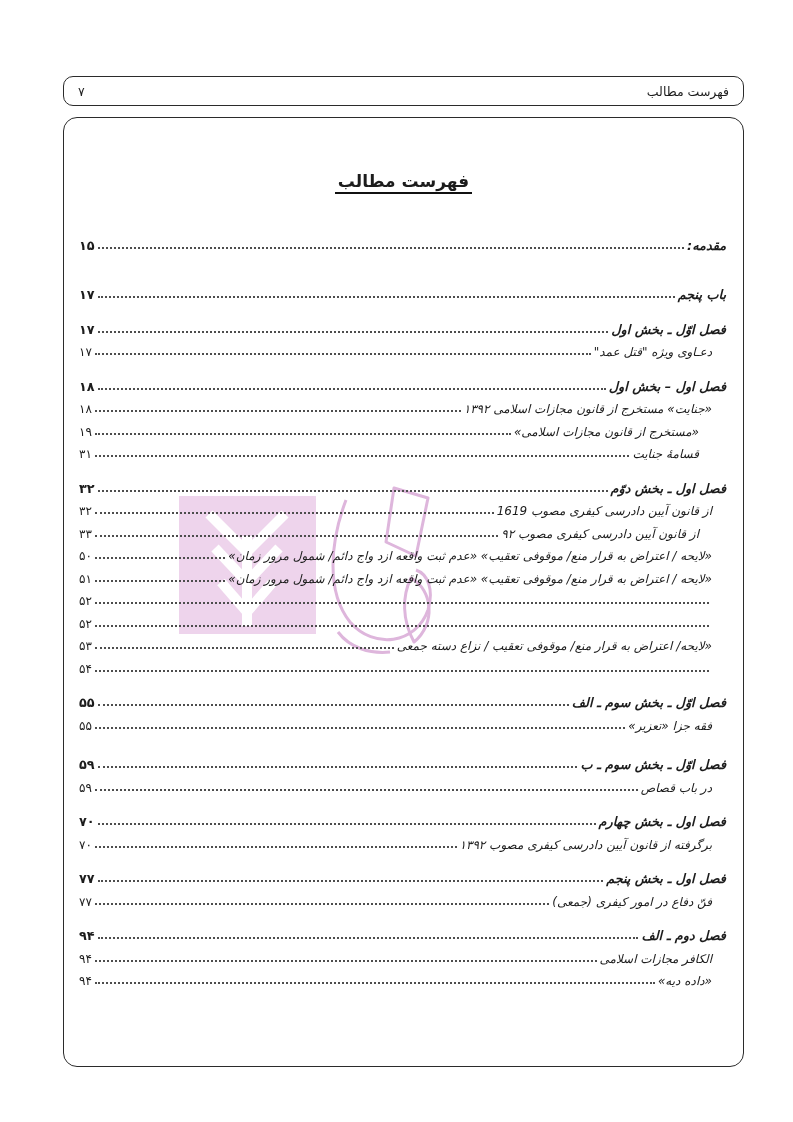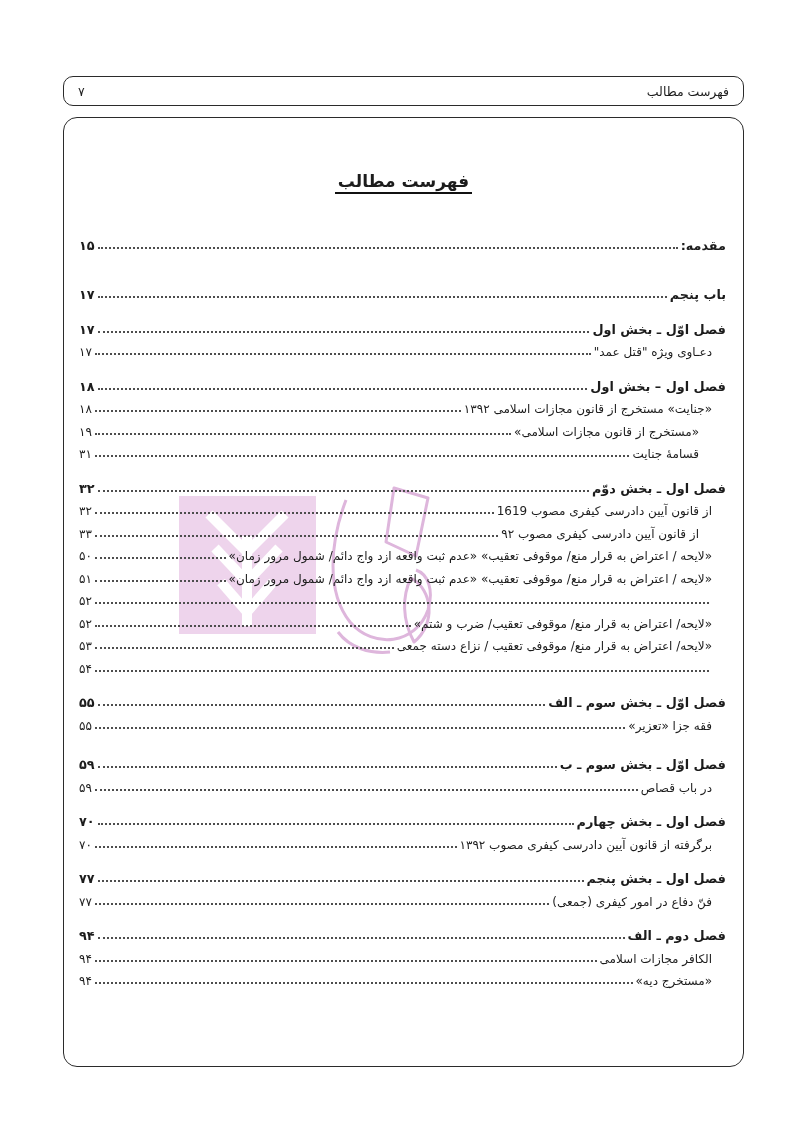--- a/index.html
+++ b/index.html
@@ -40,21 +40,21 @@
     margin-top:36px;
     padding:0 17px 0 15px;
   }
   .toc-row{
     display:flex;direction:rtl;align-items:flex-end;
     height:22.5px;
     font-size:12px;
     white-space:nowrap;
   }
   .toc-row.bold{font-weight:bold;font-size:12.8px;}
-  .toc-label{flex:0 0 auto;}
+  .toc-label{flex:0 0 auto;font-style:italic;}
   .toc-leader{
     flex:1 1 auto;min-width:5px;
     border-bottom:2px dotted #4d4d4d;
     margin:0 3px 4px 3px;
   }
   .toc-page{flex:0 0 auto;}
   .gap-none{margin-top:0;}
   .gap-section{margin-top:12px;}
   .gap-section-lg{margin-top:17px;}
   .gap-big{margin-top:27px;}
@@ -189,21 +189,20 @@
     <span class="toc-leader"></span>
     <span class="toc-page">۵۱</span>
   </div>
 
   <div class="toc-row indent-1 gap-none">
     <span class="toc-leader"></span>
     <span class="toc-page">۵۲</span>
   </div>
 
   <div class="toc-row indent-1 gap-none">
-    <span class="toc-label">«لایحه/ اعتراض به قرار منع/ موقوفی تعقیب/ ضرب و شتم»</span>
     <span class="toc-leader"></span>
     <span class="toc-page">۵۲</span>
   </div>
 
   <div class="toc-row indent-1 gap-none">
     <span class="toc-label">«لایحه/ اعتراض به قرار منع/ موقوفی تعقیب / نزاع دسته جمعی</span>
     <span class="toc-leader"></span>
     <span class="toc-page">۵۳</span>
   </div>
 
@@ -266,19 +265,19 @@
     <span class="toc-page">۹۴</span>
   </div>
 
   <div class="toc-row indent-1 gap-none">
     <span class="toc-label">الکافر مجازات اسلامی</span>
     <span class="toc-leader"></span>
     <span class="toc-page">۹۴</span>
   </div>
 
   <div class="toc-row indent-1 gap-none">
-    <span class="toc-label">«مستخرج دیه»</span>
+    <span class="toc-label">«داده دیه»</span>
     <span class="toc-leader"></span>
     <span class="toc-page">۹۴</span>
   </div>
 </div>
   </div>
 </div>
 
 </body></html>

